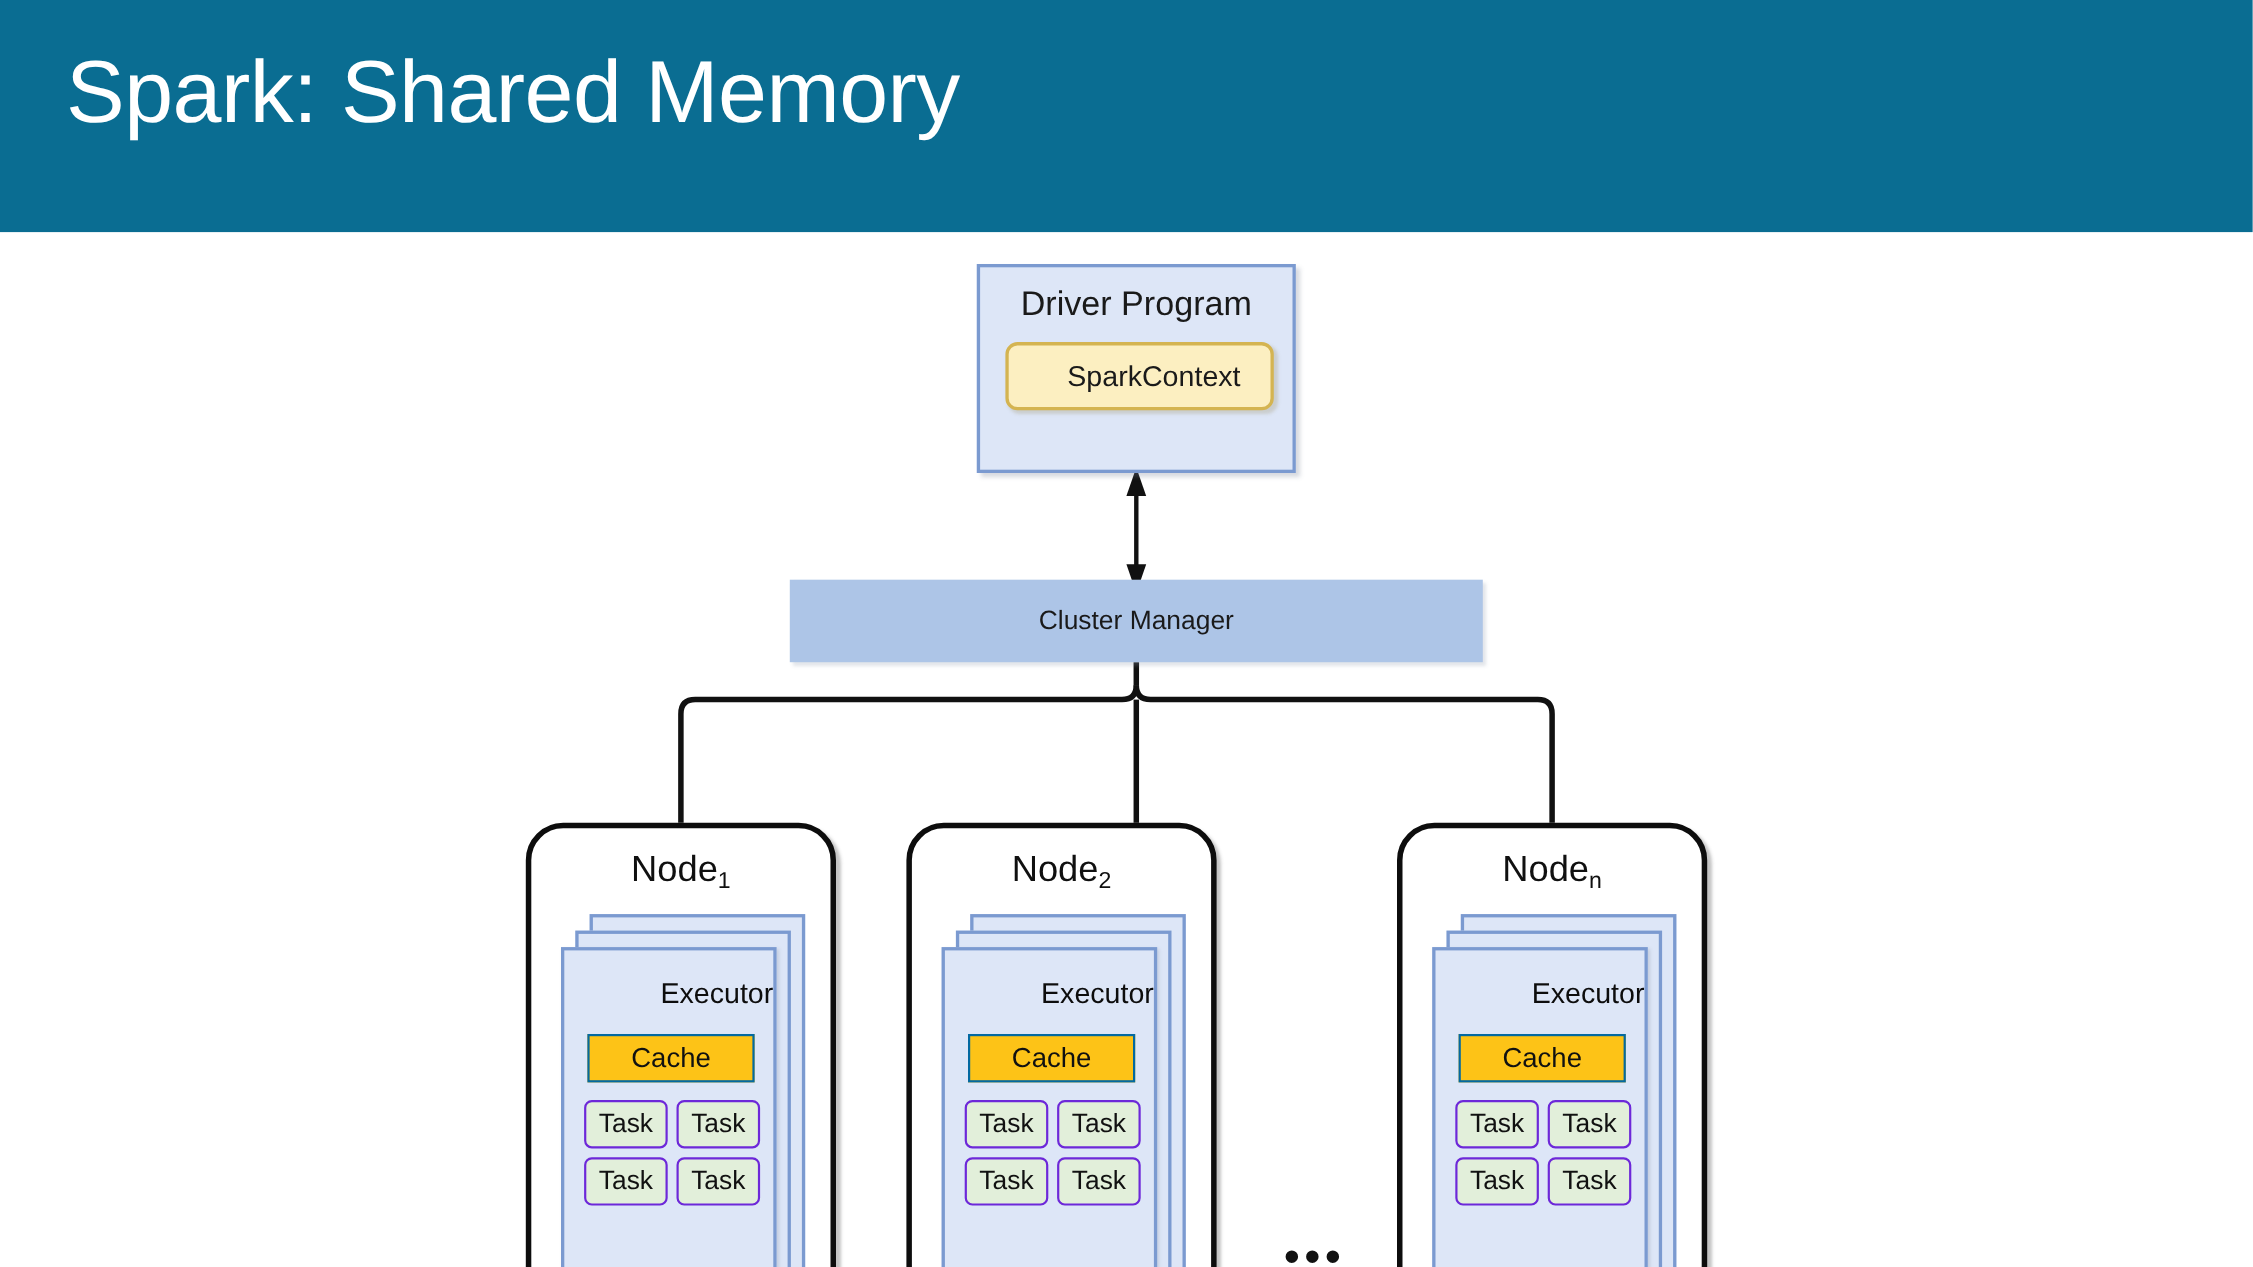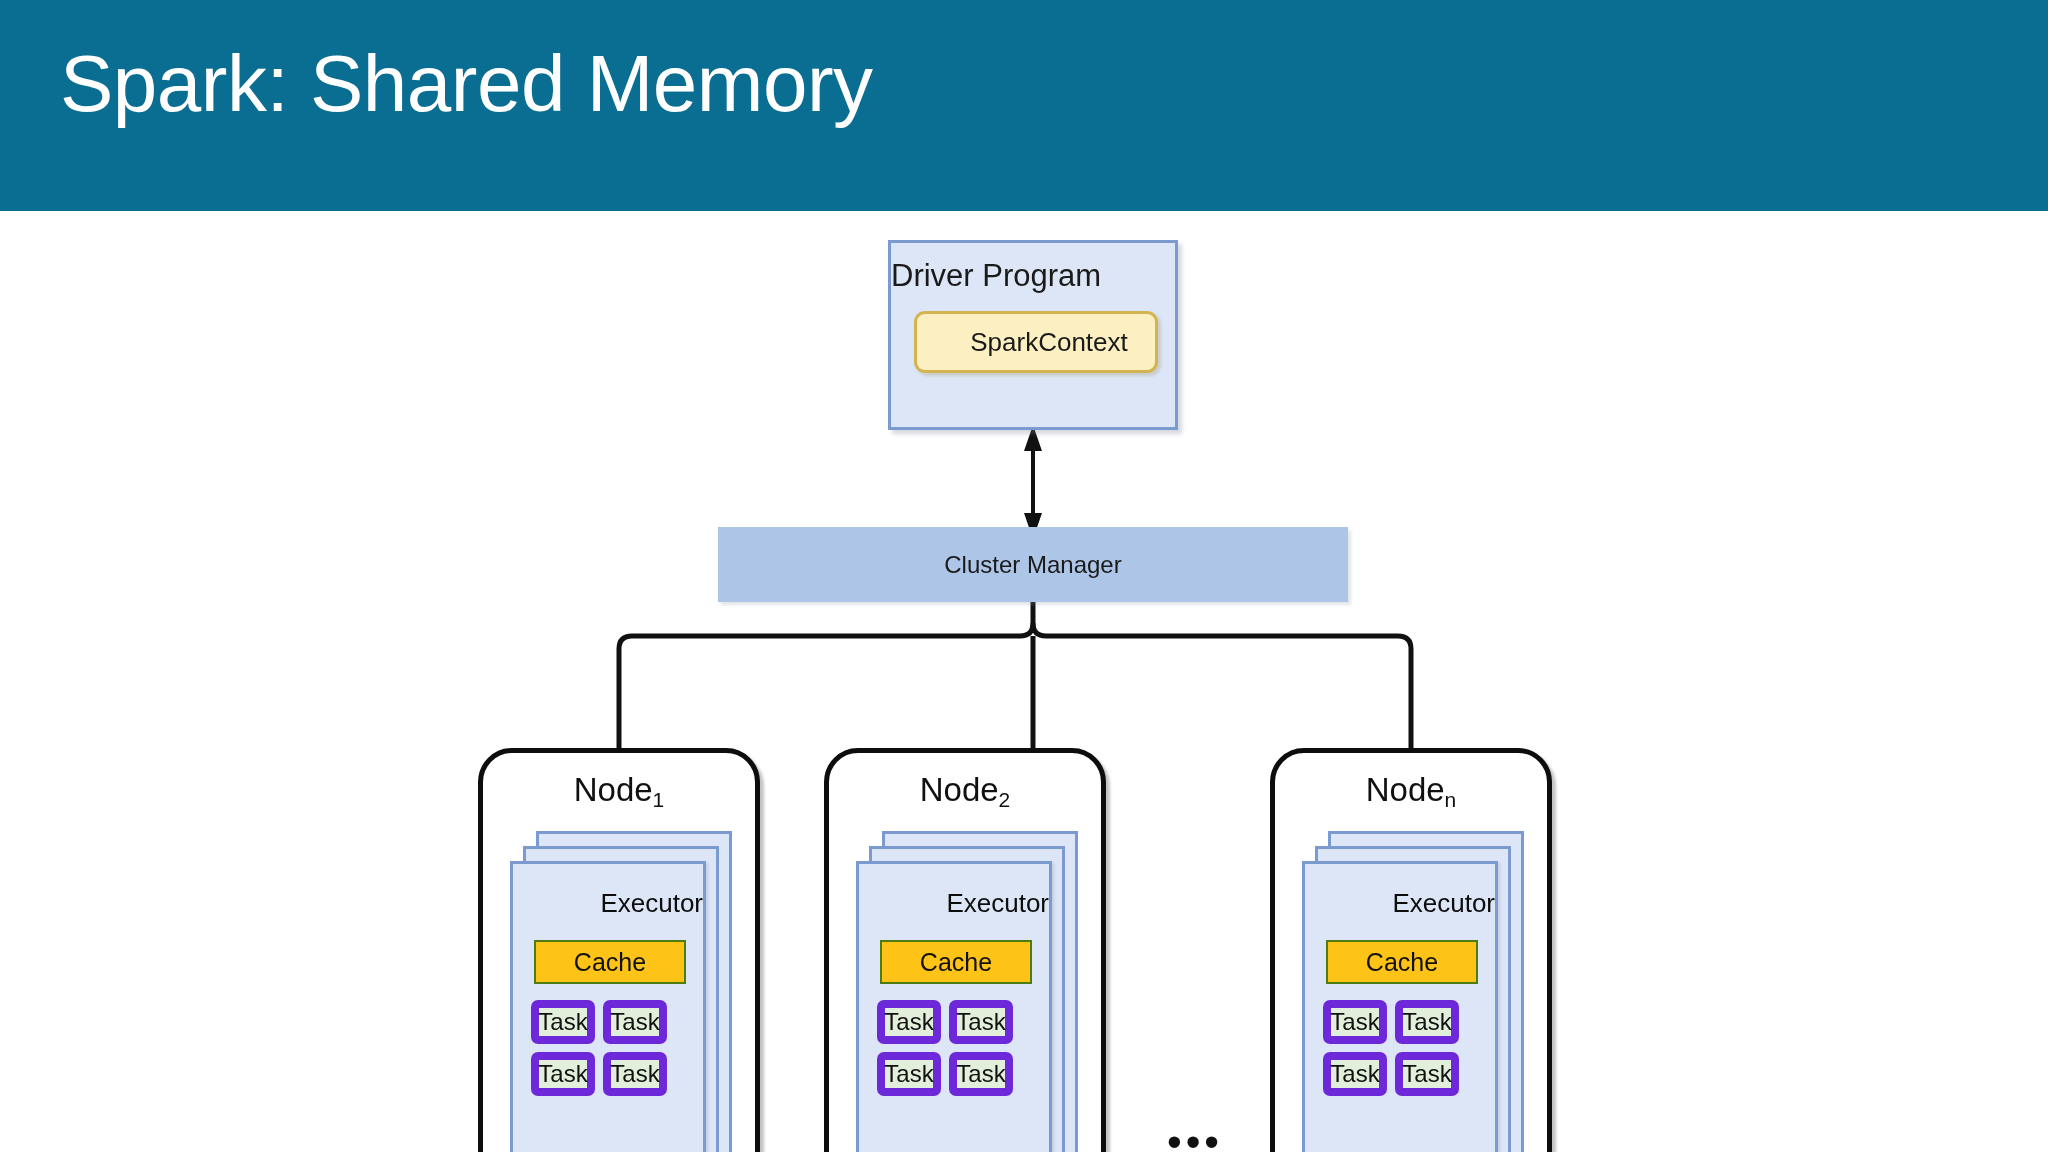--- a/index.html
+++ b/index.html
@@ -54,21 +54,21 @@
     background: #dde6f7;
     border: 3px solid #7b9ad0;
     box-sizing: border-box;
     box-shadow: 4px 4px 4px rgba(120,130,150,0.30);
   }
   #driver-program-label {
     position: absolute;
     left: 0;
     top: 15px;
     width: 100%;
-    text-align: left;
+    text-align: center;
     font-size: 31px;
     color: #1a1a1a;
   }
   #spark-context {
     position: absolute;
     left: 23px;
     top: 68px;
     width: 244px;
     height: 62px;
     background: #fcefc1;
@@ -182,44 +182,44 @@
     font-weight: normal;
     color: #0d0d0d;
   }
   .cache-box {
     position: absolute;
     left: 21px;
     top: 76px;
     width: 152px;
     height: 44px;
     background: #fdc317;
-    border: 2px solid #4d7c0f;
+    border: 2px solid #0369a1;
     box-sizing: border-box;
     display: flex;
     align-items: center;
     justify-content: center;
   }
   .cache-label {
     font-size: 25px;
     color: #111111;
   }
   .task-grid {
     position: absolute;
     left: 18px;
     top: 136px;
     width: 160px;
     display: flex;
     flex-wrap: wrap;
     gap: 8px 8px;
   }
   .task-box {
-    width: 64px;
+    width: 76px;
     height: 44px;
     background: #e2efda;
-    border: 8px solid #6d28d9;
+    border: 2px solid #6d28d9;
     border-radius: 7px;
     box-sizing: border-box;
     display: flex;
     align-items: center;
     justify-content: center;
   }
   .task-label {
     font-size: 24px;
     color: #111111;
   }

